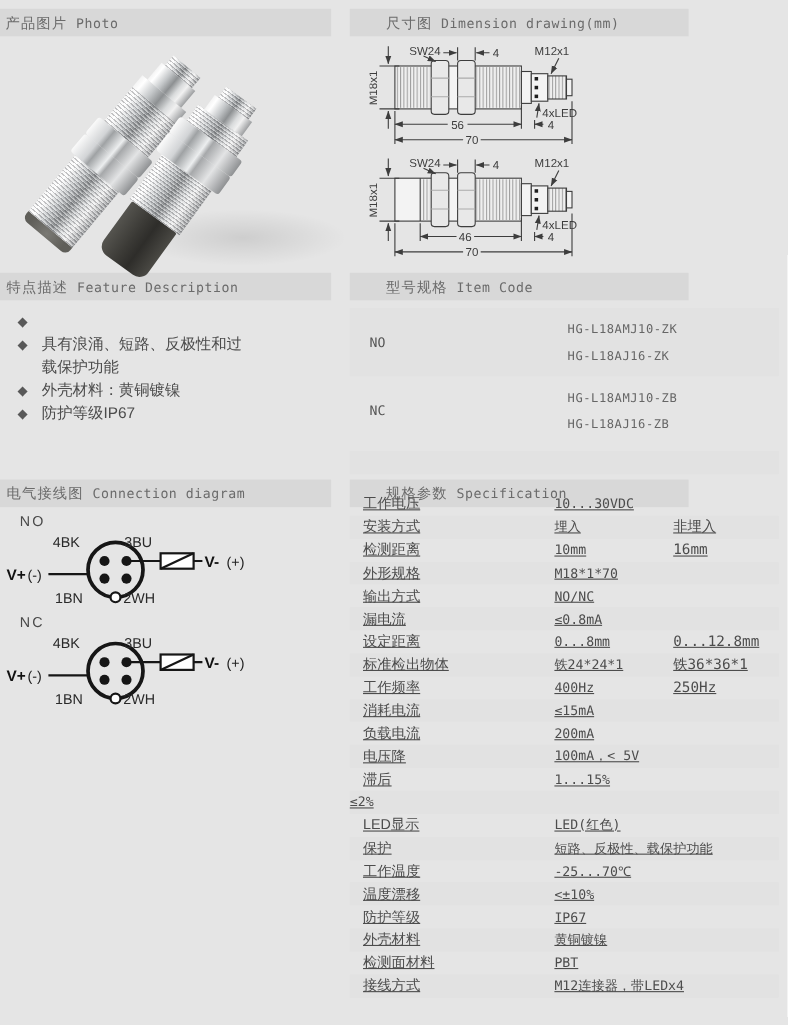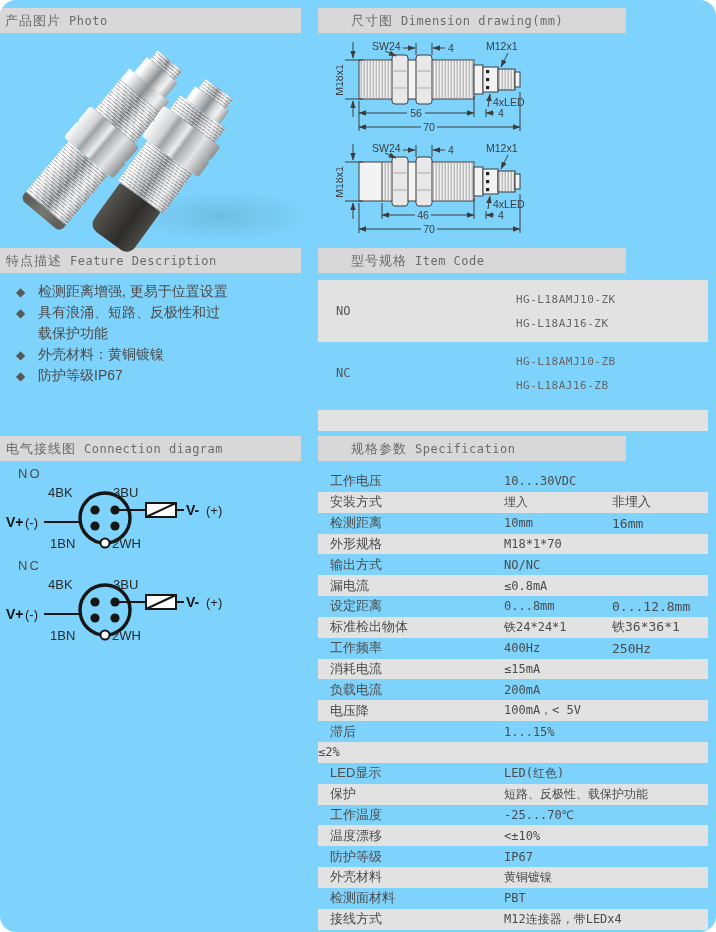--- a/index.html
+++ b/index.html
@@ -1,17 +1,17 @@
 <!DOCTYPE html>
 <html><head>
 <meta charset="utf-8">
 <style>
   html,body{margin:0;padding:0;background:#fff;}
-  .page{position:relative;width:716px;height:932px;background:#7dd3fc;overflow:hidden;
-        font-family:"Liberation Sans","DejaVu Sans",sans-serif;color:#4c4c4c;border-radius:16px;}
+  .page{position:relative;width:716px;height:932px;background:#e5e5e5;overflow:hidden;
+        font-family:"Liberation Sans","DejaVu Sans",sans-serif;color:#4c4c4c;}
 
   
   .hdr{position:absolute;height:25px;background:#d8d8d8;display:flex;align-items:center;gap:8px;color:#6b6b6b;}
   .hdr .zh{font-size:13px;letter-spacing:1px;}
   .hdr .en{font-size:12px;font-family:"DejaVu Sans Mono","Liberation Mono",monospace;letter-spacing:.5px;}
   .c-left{left:0;width:301px;padding-left:6px;box-sizing:border-box;}
   .c-right{left:318px;width:308px;padding-left:33px;box-sizing:border-box;}
   .pad-sm{padding-left:5px;}
 
   
@@ -50,21 +50,21 @@
   .ic-strip{position:absolute;left:318px;top:410px;width:390px;height:21px;background:#e2e2e2;}
 
   
   .conn-label{position:absolute;left:18px;font-size:13px;letter-spacing:2px;color:#4a4a4a;}
   .conn-svg{position:absolute;left:0;width:250px;height:70px;}
   .conn-svg .t-bold{font:bold 14px "Liberation Sans","DejaVu Sans",sans-serif;fill:#111;}
   .conn-svg .t-norm{font:13px "Liberation Sans","DejaVu Sans",sans-serif;fill:#222;}
   .conn-svg .t-pin{font:13px "Liberation Sans","DejaVu Sans",sans-serif;fill:#2a2a2a;}
 
   
-  .spec-table{position:absolute;left:318px;top:471px;width:390px;}
+  .spec-table{position:absolute;left:318px;top:448px;width:390px;text-decoration:underline;}
   .sp-row{display:flex;align-items:center;height:20.85px;font-size:13px;color:#4c4c4c;white-space:nowrap;}
   .spec-table div.sp-row:nth-of-type(even){background:#e2e2e2;}
   .sp-label{width:186px;padding-left:12px;box-sizing:border-box;}
   .sp-v1{width:72px;font-family:"DejaVu Sans Mono","Liberation Mono",monospace;font-size:12px;}
   .sp-v2{flex:1;font-family:"DejaVu Sans Mono","Liberation Mono",monospace;font-size:13px;margin-left:36px;}
 </style>
 </head>
 <body>
 
 <div class="page">
@@ -237,21 +237,20 @@
   </div>
   <div class="hdr c-right" style="top:248px">
     <span class="zh">型号规格</span>
     <span class="en">Item Code</span>
   </div>
 
   <div class="features">
 
       <div class="feature-row">
         <span class="bullet">◆</span>
-        <span class="ftext">检测距离增强, 更易于位置设置</span>
       </div>
 
       <div class="feature-row">
         <span class="bullet">◆</span>
         <span class="ftext">具有浪涌、短路、反极性和过</span>
       </div>
 
       <div class="feature-row">
         <span class="bullet"></span>
         <span class="ftext">载保护功能</span>

